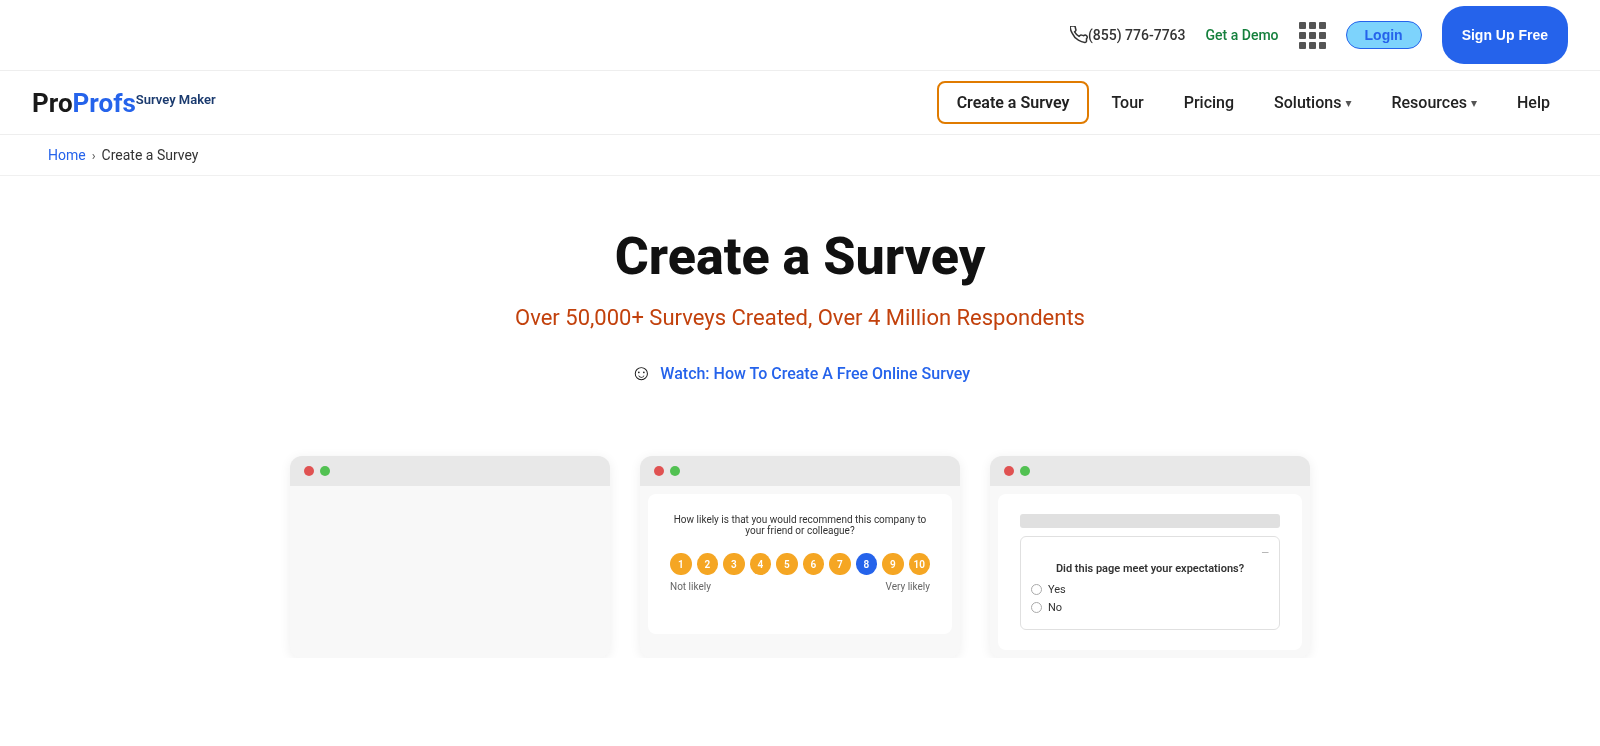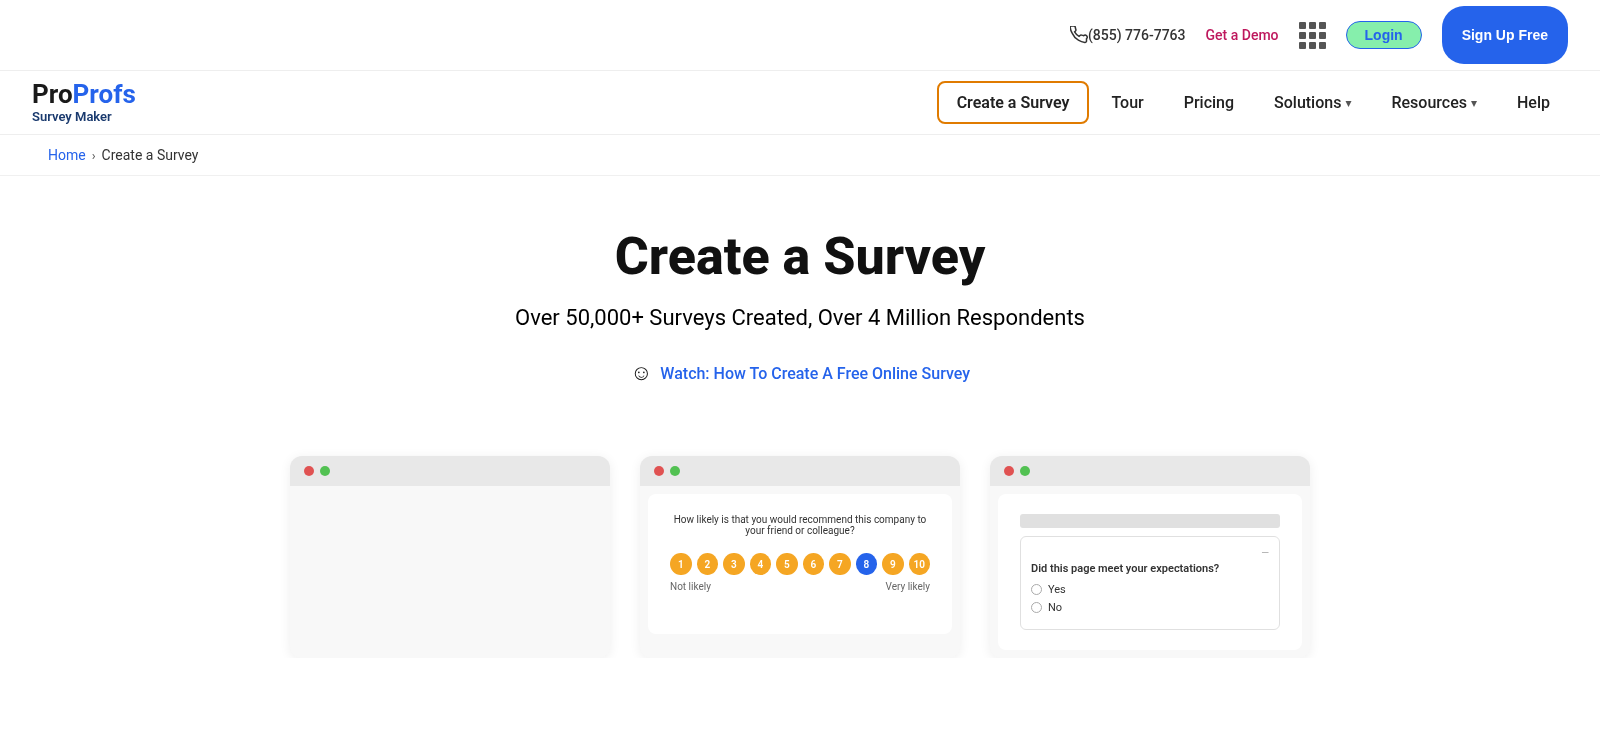--- a/index.html
+++ b/index.html
@@ -11,27 +11,27 @@
       align-items: center;
       justify-content: flex-end;
       padding: 6px 32px;
       border-bottom: 1px solid #eee;
       gap: 20px;
       font-size: 14px;
       color: #333;
     }
     .top-bar-phone { display: flex; align-items: center; gap: 0; color: #333; font-weight: 500; }
     .top-bar-phone svg { width: 18px; height: 18px; }
-    .top-bar-demo { color: #be185d; font-weight: 500; cursor: pointer; text-decoration: none; }
+    .top-bar-demo { color: #15803d; font-weight: 500; cursor: pointer; text-decoration: none; }
     .top-bar-grid { display: grid; grid-template-columns: repeat(3,7px); gap: 3px; cursor: pointer; }
     .top-bar-grid span { width: 7px; height: 7px; background: #555; border-radius: 1px; display: block; }
     .btn-login {
       border: 1.5px solid #2563eb;
       color: #2563eb;
-      background: #86efac;
+      background: #7dd3fc;
       padding: 5px 18px;
       border-radius: 22px;
       font-size: 14px;
       font-weight: 600;
       cursor: pointer;
     }
     .btn-signup {
       background: #2563eb;
       color: #fff;
       border: none;
@@ -43,21 +43,21 @@
     }
 
     
     .main-nav {
       display: flex;
       align-items: center;
       padding: 10px 32px;
       border-bottom: 1px solid #eee;
       gap: 0;
     }
-    .logo { display: flex; flex-direction: column; margin-right: auto; justify-content: space-between; }
+    .logo { display: flex; flex-direction: row; margin-right: auto; justify-content: space-between; }
     .logo-text { font-size: 26px; font-weight: 700; line-height: 1; }
     .logo-pro { color: #1a1a1a; }
     .logo-profs { color: #2563eb; }
     .logo-subtitle { font-size: 13px; font-weight: 600; color: #1a3a6e; margin-top: 2px; }
 
     .nav-items { display: flex; align-items: center; gap: 4px; }
     .nav-item {
       padding: 10px 18px;
       font-size: 16px;
       color: #222;
@@ -94,21 +94,21 @@
       padding: 50px 32px 30px;
     }
     .hero-title {
       font-size: 52px;
       font-weight: 800;
       color: #111;
       margin-bottom: 18px;
     }
     .hero-subtitle {
       font-size: 22px;
-      color: #000000;
+      color: #c2410c;
       font-weight: 400;
       margin-bottom: 30px;
     }
     .hero-watch {
       display: inline-flex;
       align-items: center;
       gap: 8px;
       color: #2563eb;
       font-size: 16px;
       font-weight: 500;
@@ -159,21 +159,21 @@
     .nps-circle {
       width: 22px; height: 22px; border-radius: 50%;
       display: flex; align-items: center; justify-content: center;
       font-size: 10px; font-weight: 600; color: #fff;
     }
     .nps-labels { display: flex; justify-content: space-between; font-size: 10px; color: #666; }
 
     
     .card3-bar { height: 14px; background: #e0e0e0; border-radius: 3px; margin-bottom: 8px; }
     .card3-inner { padding: 10px; border: 1px solid #e0e0e0; border-radius: 6px; margin-top: 8px; }
-    .card3-q { font-size: 11px; font-weight: 600; color: #333; margin-bottom: 8px; }
+    .card3-q { font-size: 11px; font-weight: 600; color: #333; margin-bottom: 8px; text-align: center; }
     .radio-row { display: flex; align-items: center; gap: 6px; font-size: 11px; color: #333; margin-bottom: 5px; }
     .rb { width: 11px; height: 11px; border-radius: 50%; border: 1.5px solid #aaa; flex-shrink: 0; }
     .card3-minimize { text-align: right; font-size: 10px; color: #aaa; margin-bottom: 4px; }
   </style>
 </head>
 <body>
 
 <div class="top-bar">
   <div class="top-bar-phone">
     <svg viewBox="0 0 24 24" fill="none" stroke="currentColor" stroke-width="2">

